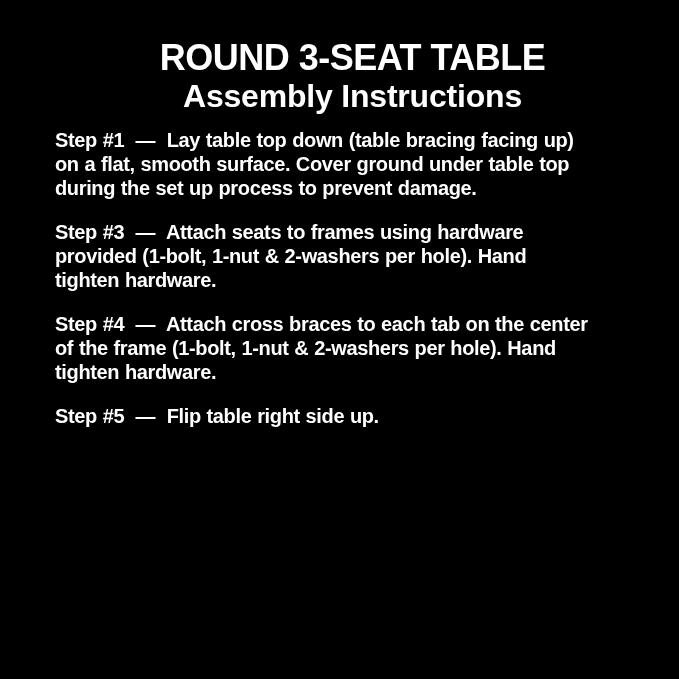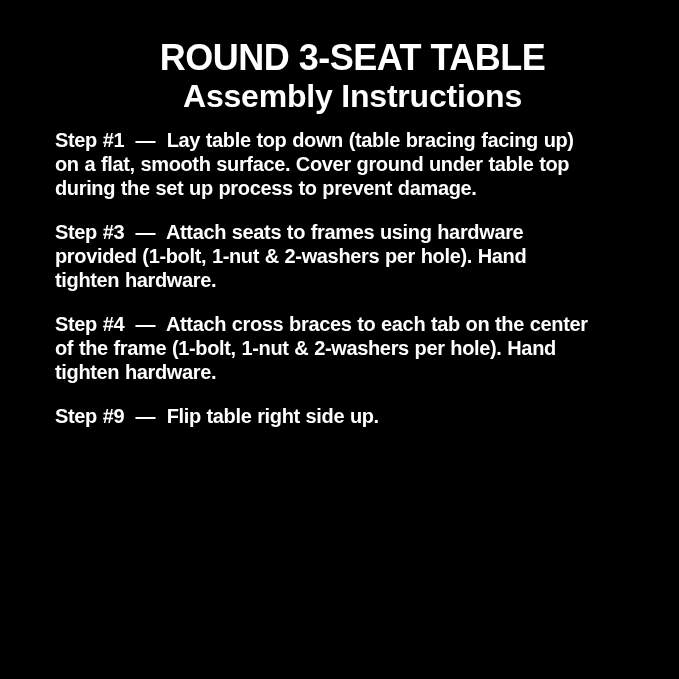--- a/index.html
+++ b/index.html
@@ -60,15 +60,15 @@
   <div class="steps">
     <p class="step">Step #1  —  Lay table top down (table bracing facing up)
 on a flat, smooth surface. Cover ground under table top
 during the set up process to prevent damage.</p>
     <p class="step">Step #3  —  Attach seats to frames using hardware
 provided (1-bolt, 1-nut &amp; 2-washers per hole). Hand
 tighten hardware.</p>
     <p class="step">Step #4  —  Attach cross braces to each tab on the center
 of the frame (1-bolt, 1-nut &amp; 2-washers per hole). Hand
 tighten hardware.</p>
-    <p class="step">Step #9  —  Flip table right side up.</p>
+    <p class="step">Step #5  —  Flip table right side up.</p>
   </div>
 </div>
 
 </body></html>

